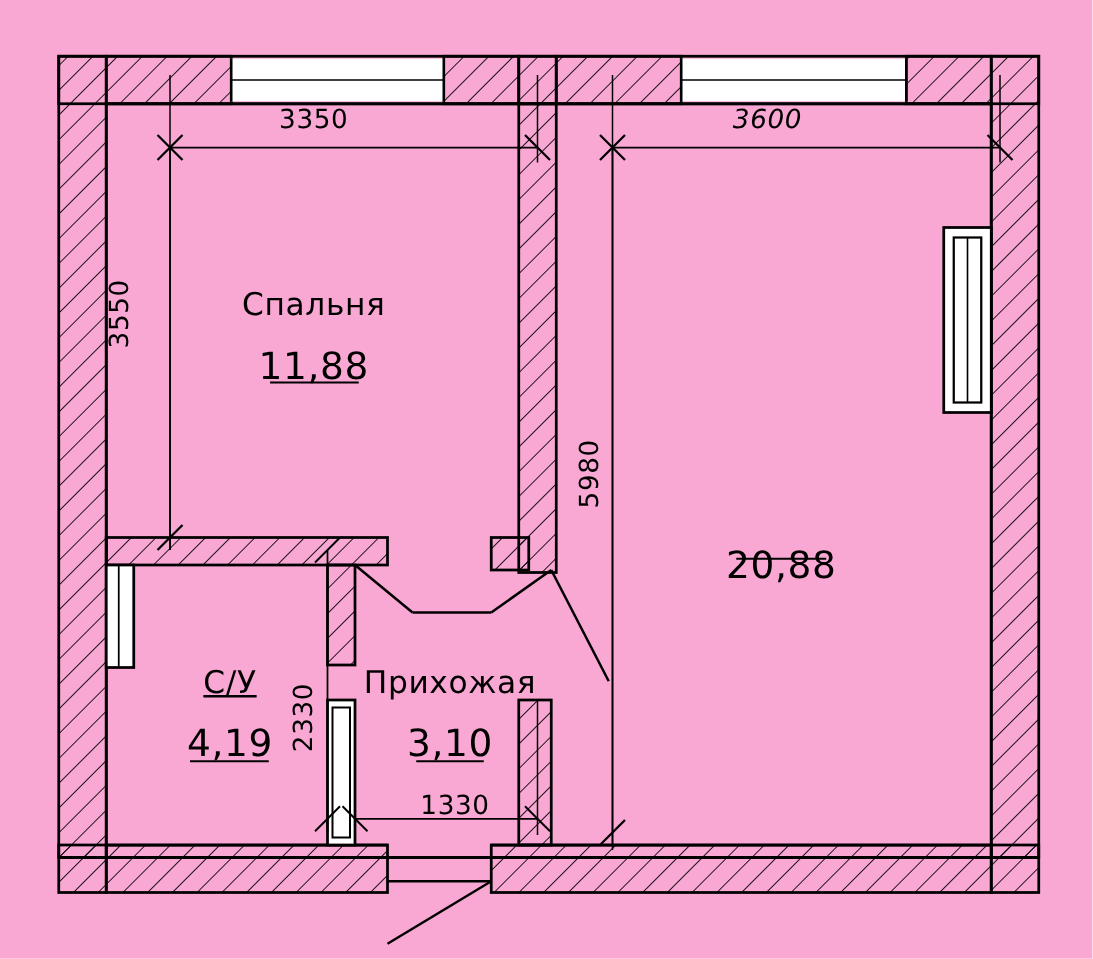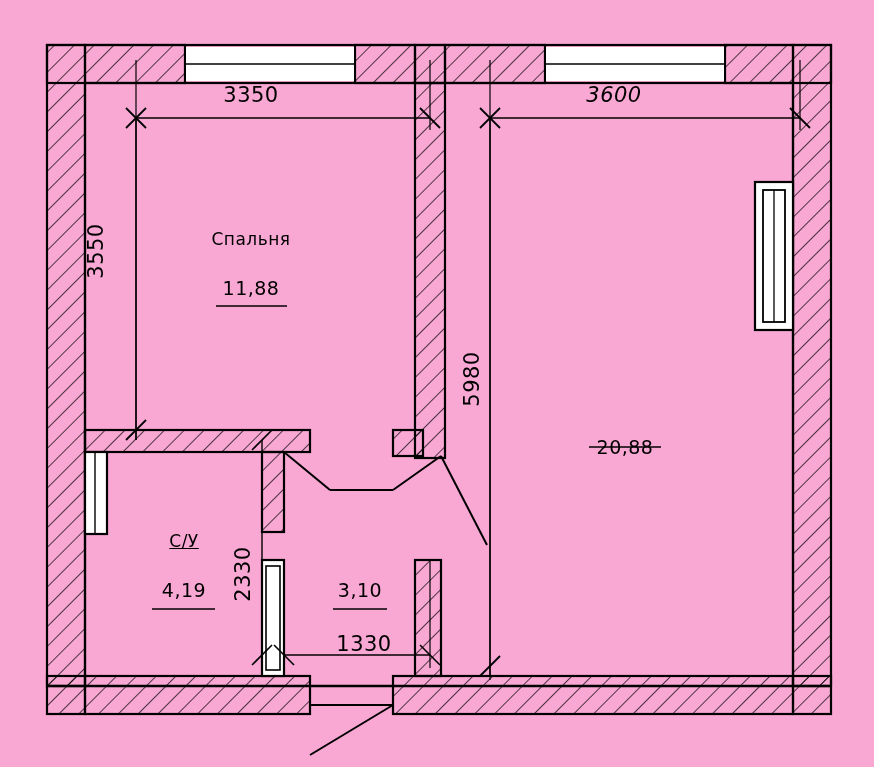--- a/index.html
+++ b/index.html
@@ -23,25 +23,25 @@
     top: 0;
   }
   .lbl {
     position: absolute;
     color: #000;
     font-family: "DejaVu Sans", sans-serif;
     white-space: nowrap;
     line-height: 1;
   }
   .room-name {
-    font-size: 17px;
+    font-size: 25px;
     letter-spacing: 0.5px;
   }
   .room-area {
-    font-size: 19px;
+    font-size: 30px;
     letter-spacing: 0.5px;
   }
   .dim {
     font-size: 21px;
     letter-spacing: 0.5px;
   }
   .dim-v {
     transform-origin: 50% 50%;
   }
   .center {
@@ -172,15 +172,16 @@
   <div class="lbl dim center" style="left:364px; top:634px;">1330</div>
 
   <div class="lbl room-name center" style="left:251px; top:231px;">Спальня</div>
   <div class="lbl room-area center" style="left:251px; top:279px;">11,88</div>
 
   <div class="lbl room-area center" style="left:625px; top:438px;">20,88</div>
 
   <div class="lbl room-name center" style="left:184px; top:533px;text-decoration:underline;">С/У</div>
   <div class="lbl room-area center" style="left:184px; top:581px;">4,19</div>
 
+  <div class="lbl room-name center" style="left:360px; top:533px;">Прихожая</div>
   <div class="lbl room-area center" style="left:360px; top:581px;">3,10</div>
 
 </div>
 
 </body></html>

